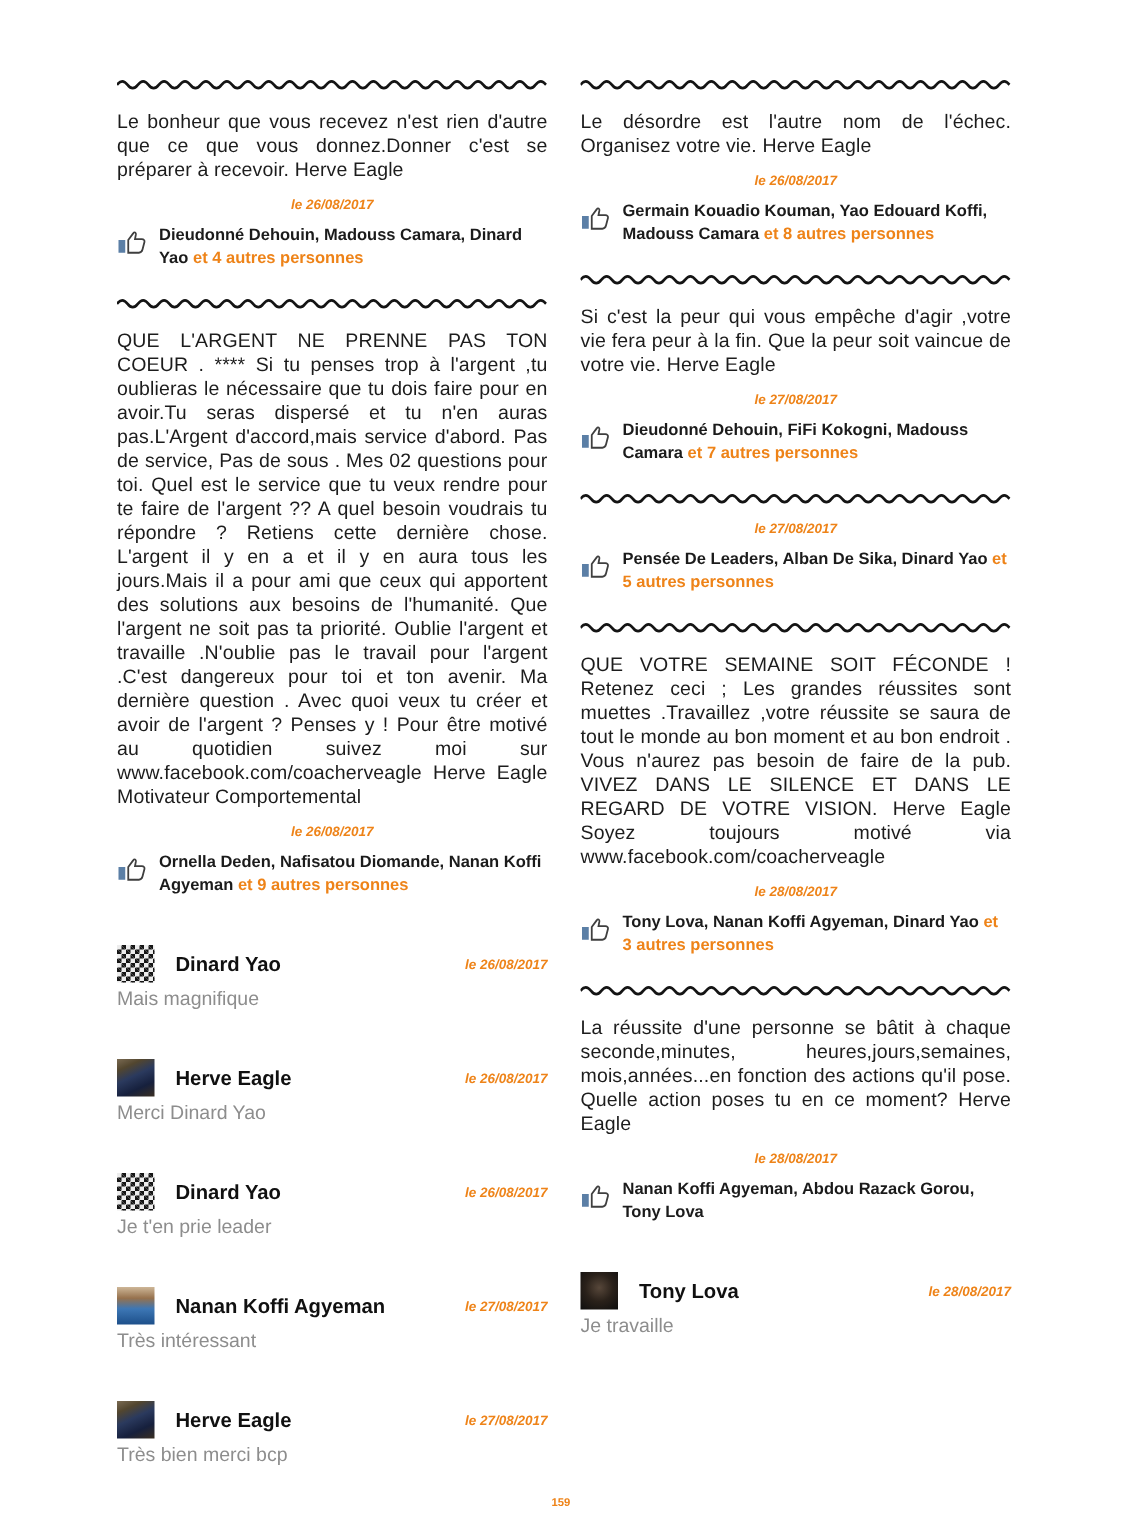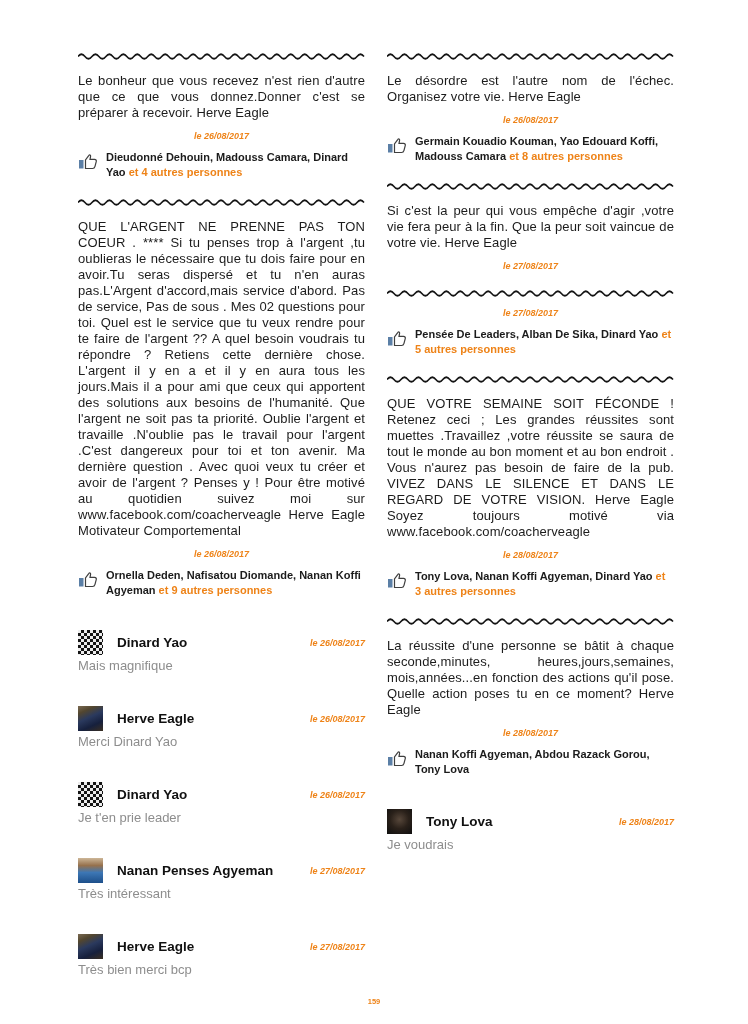--- a/index.html
+++ b/index.html
@@ -99,21 +99,21 @@
             <div class="c-head">
               <div class="avatar av-qr"></div>
               <div class="c-author">Dinard Yao</div>
               <div class="c-date orange" style="color: rgb(238, 131, 24);">le 26/08/2017</div>
             </div>
             <div class="c-body">Je t'en prie leader</div>
           </div>
           <div class="comment">
             <div class="c-head">
               <div class="avatar av-nanan"></div>
-              <div class="c-author">Nanan Penses Agyeman</div>
+              <div class="c-author">Nanan Koffi Agyeman</div>
               <div class="c-date orange" style="color: rgb(238, 131, 24);">le 27/08/2017</div>
             </div>
             <div class="c-body">Très intéressant</div>
           </div>
           <div class="comment">
             <div class="c-head">
               <div class="avatar av-herve"></div>
               <div class="c-author">Herve Eagle</div>
               <div class="c-date orange" style="color: rgb(238, 131, 24);">le 27/08/2017</div>
             </div>
@@ -139,20 +139,27 @@
           <div class="likes-text"><span>Germain Kouadio Kouman, Yao Edouard Koffi, Madouss Camara</span><span class="orange" style="color: rgb(238, 131, 24);"> et 8 autres personnes</span></div>
         </div>
       </div>
 
       <div class="post">
         <svg class="wavy" viewBox="0 0 288 8" preserveAspectRatio="none">
             <path fill="none" stroke="#141414" stroke-width="1.6" d="M0 4 Q3.5 0 7 4 T14 4 T21 4 T28 4 T35 4 T42 4 T49 4 T56 4 T63 4 T70 4 T77 4 T84 4 T91 4 T98 4 T105 4 T112 4 T119 4 T126 4 T133 4 T140 4 T147 4 T154 4 T161 4 T168 4 T175 4 T182 4 T189 4 T196 4 T203 4 T210 4 T217 4 T224 4 T231 4 T238 4 T245 4 T252 4 T259 4 T266 4 T273 4 T280 4 T287 4"></path>
           </svg>
         <div class="post-text">Si c'est la peur qui vous empêche d'agir ,votre vie fera peur à la fin. Que la peur soit vaincue de votre vie. Herve Eagle</div>
         <div class="post-date orange" style="color: rgb(238, 131, 24);">le 27/08/2017</div>
+        <div class="likes">
+          <svg class="like-ic" width="20" height="19" viewBox="0 0 20 19">
+            <rect x="1" y="9" width="4.5" height="8.5" fill="#5B7FA6"></rect>
+            <path d="M7.5 17.5 V9 l3.4 -4.6 c0.7 -1 1.9 -0.4 1.7 0.9 l-0.6 3.1 h4.6 c1.2 0 2 0.9 1.7 2 l-1.3 5 c-0.3 1.2 -1.2 2.1 -2.4 2.1 z" fill="none" stroke="#3f3f3f" stroke-width="1.2"></path>
+          </svg>
+          <div class="likes-text"><span>Dieudonné Dehouin, FiFi Kokogni, Madouss Camara</span><span class="orange" style="color: rgb(238, 131, 24);"> et 7 autres personnes</span></div>
+        </div>
       </div>
 
       <div class="post">
         <svg class="wavy" viewBox="0 0 288 8" preserveAspectRatio="none">
             <path fill="none" stroke="#141414" stroke-width="1.6" d="M0 4 Q3.5 0 7 4 T14 4 T21 4 T28 4 T35 4 T42 4 T49 4 T56 4 T63 4 T70 4 T77 4 T84 4 T91 4 T98 4 T105 4 T112 4 T119 4 T126 4 T133 4 T140 4 T147 4 T154 4 T161 4 T168 4 T175 4 T182 4 T189 4 T196 4 T203 4 T210 4 T217 4 T224 4 T231 4 T238 4 T245 4 T252 4 T259 4 T266 4 T273 4 T280 4 T287 4"></path>
           </svg>
         <div class="post-date orange" style="color: rgb(238, 131, 24);">le 27/08/2017</div>
         <div class="likes">
           <svg class="like-ic" width="20" height="19" viewBox="0 0 20 19">
             <rect x="1" y="9" width="4.5" height="8.5" fill="#5B7FA6"></rect>
@@ -191,21 +198,21 @@
           <div class="likes-text"><span>Nanan Koffi Agyeman, Abdou Razack Gorou, Tony Lova</span><span class="orange" style="color: rgb(238, 131, 24);"></span></div>
         </div>
 
         <div class="comments">
           <div class="comment">
             <div class="c-head">
               <div class="avatar av-tony"></div>
               <div class="c-author">Tony Lova</div>
               <div class="c-date orange" style="color: rgb(238, 131, 24);">le 28/08/2017</div>
             </div>
-            <div class="c-body">Je voudrais</div>
+            <div class="c-body">Je travaille</div>
           </div>
         </div>
       </div>
     </div>
   </div>
 
   <div class="footer orange" style="color: rgb(238, 131, 24);">159</div>
 </div>
 
 </body></html>

